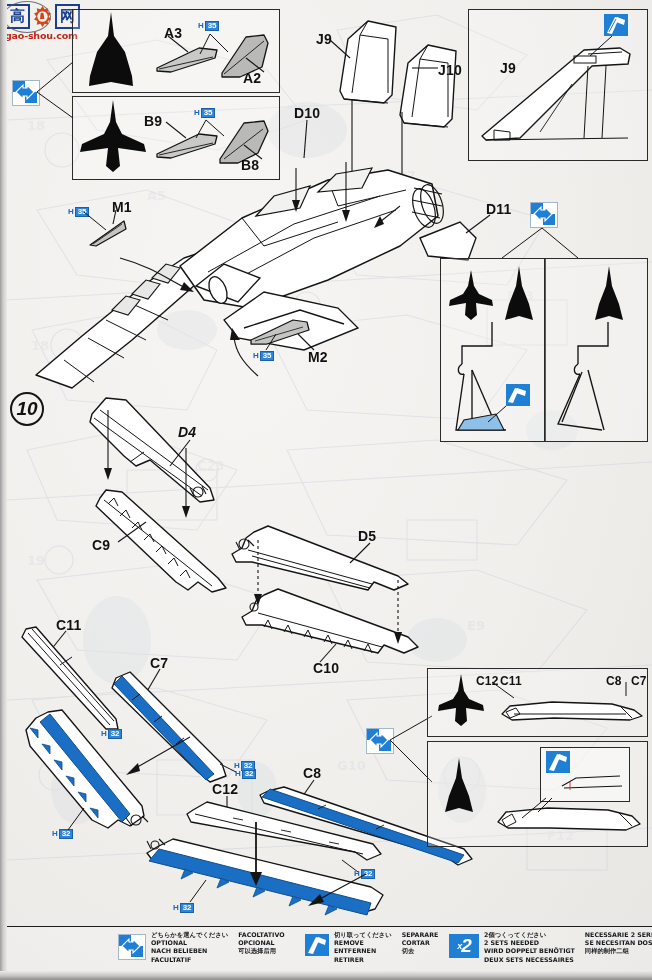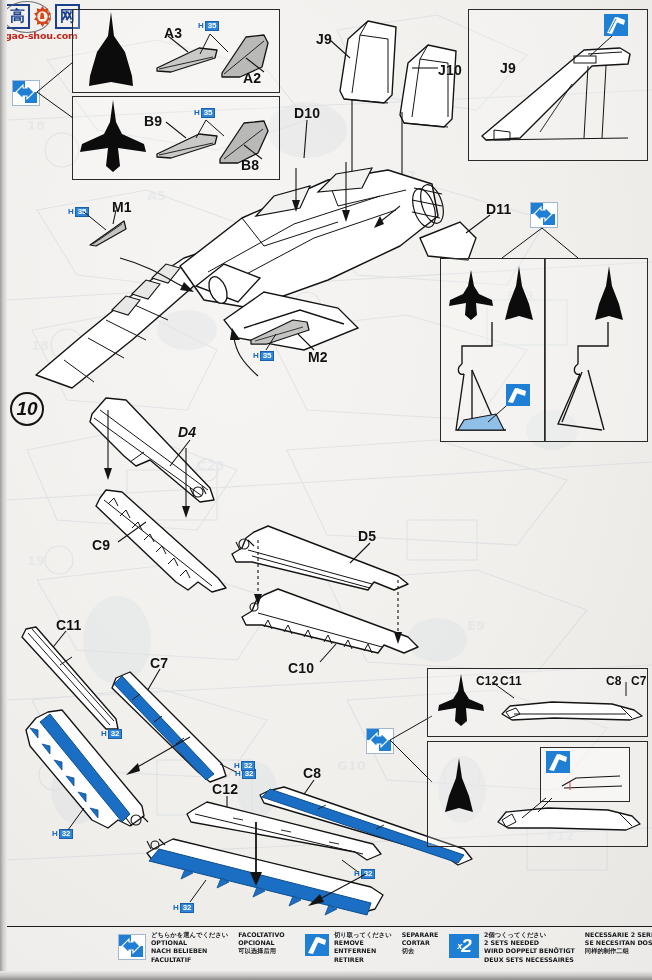--- a/index.html
+++ b/index.html
@@ -612,21 +612,21 @@
         <path d="M70 52 L74 45 L78 54"></path>
         <path d="M90 57 L94 50 L98 59"></path>
         <path d="M110 62 L114 55 L118 64"></path>
         <path d="M130 66 L134 59 L138 68"></path>
       </g>
       <g fill="none" stroke="#141414" stroke-width="1.1">
         <circle cx="20" cy="22" r="4"></circle>
       </g>
     </svg>
   </div>
-  <div class="lbl md" style="left:288px;top:660px;text-align:right;">C10</div>
+  <div class="lbl md" style="left:313px;top:660px;text-align:right;">C10</div>
   <div class="art" style="left:318px;top:642px;">
     <svg width="22" height="22" viewBox="0 0 22 22">
         <path stroke="#141414" stroke-width="1.1" fill="none" d="M2 20 L18 2"></path>
       </svg>
   </div>
   <div class="art" style="left:250px;top:538px;">
     <svg width="160" height="110" viewBox="0 0 160 110">
       <g stroke="#141414" stroke-width="1.1" fill="none" stroke-dasharray="3,3">
         <path d="M8 2 L8 56"></path>
           <path d="M148 42 L148 94"></path>

